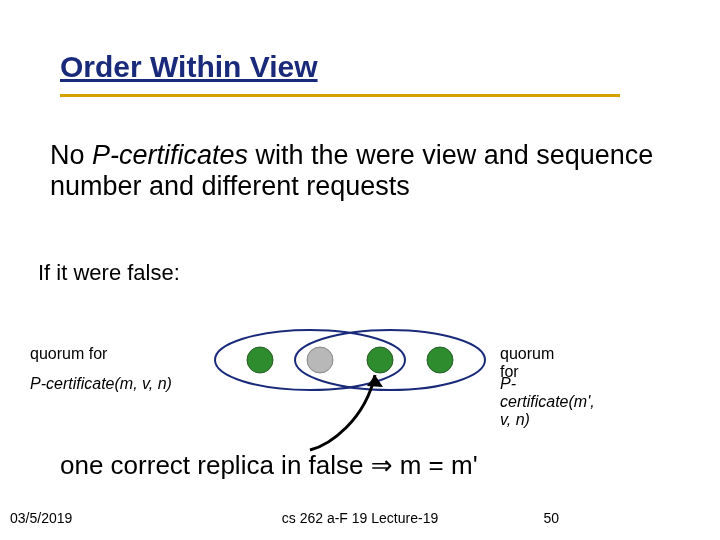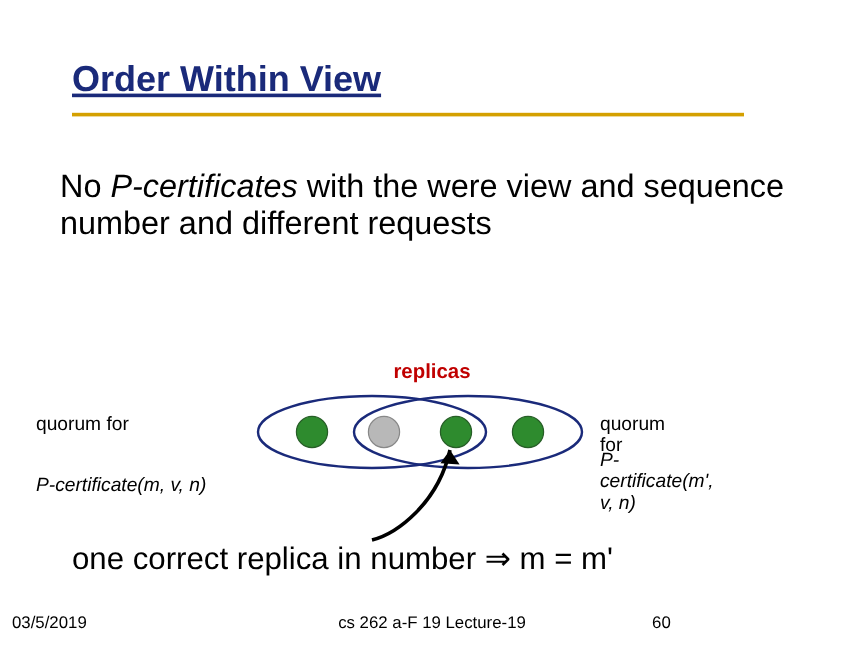--- a/index.html
+++ b/index.html
@@ -67,21 +67,20 @@
     left: 30px;
     top: 345px;
     font-size: 16px;
   }
   .left-label-p {
     position: absolute;
     left: 30px;
     top: 375px;
     font-size: 16px;
     font-style: italic;
-    margin-top: 21px;
   }
   .right-label-q {
     position: absolute;
     left: 500px;
     top: 345px;
     font-size: 16px;
   }
   .right-label-p {
     position: absolute;
     left: 500px;
@@ -128,22 +127,22 @@
 
 <div class="slide">
 
   <div class="title">Order Within View</div>
   <div class="title-underline"></div>
 
   <div class="body-text">
     <span>No </span><span class="part-italic">P-certificates</span><span> with the were view and sequence number and different requests</span>
   </div>
 
+  <div class="subtext">If it were false:</div>
 
-  <div class="replicas-label">replicas</div>
 
   <div class="left-label-q">quorum for</div>
   <div class="left-label-p">P-certificate(m, v, n)</div>
 
   <div class="right-label-q">quorum for</div>
   <div class="right-label-p">P-certificate(m', v, n)</div>
 
   <div class="diagram">
     <svg width="280" height="150" viewBox="0 0 280 150">
       <ellipse cx="100" cy="40" rx="95" ry="30" fill="none" stroke="#1a2a7a" stroke-width="2"></ellipse>
@@ -151,20 +150,20 @@
       <circle cx="50" cy="40" r="13" fill="#2e8b2e" stroke="#275e27" stroke-width="1"></circle>
       <circle cx="110" cy="40" r="13" fill="#b8b8b8" stroke="#888" stroke-width="1"></circle>
       <circle cx="170" cy="40" r="13" fill="#2e8b2e" stroke="#275e27" stroke-width="1"></circle>
       <circle cx="230" cy="40" r="13" fill="#2e8b2e" stroke="#275e27" stroke-width="1"></circle>
       <path d="M 100 130 C 120 125, 155 100, 165 55" fill="none" stroke="#000" stroke-width="3"></path>
       <polygon points="165,55 157,66 173,67" fill="#000"></polygon>
     </svg>
   </div>
 
   <div class="conclusion">
-    <span>one correct replica in number </span><span>⇒</span><span> m = m'</span>
+    <span>one correct replica in false </span><span>⇒</span><span> m = m'</span>
   </div>
 
   <div class="footer-date">03/5/2019</div>
   <div class="footer-center">cs 262 a-F 19 Lecture-19</div>
-  <div class="footer-pagenum">60</div>
+  <div class="footer-pagenum">50</div>
 
 </div>
 
 </body></html>

